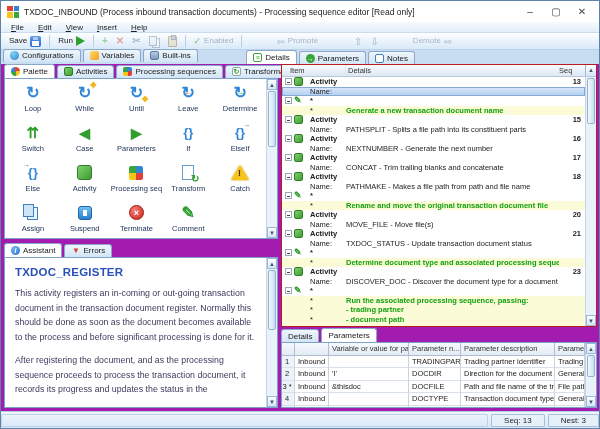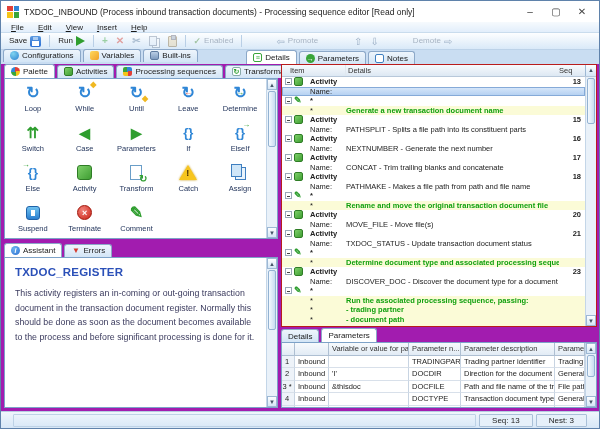--- a/index.html
+++ b/index.html
@@ -130,21 +130,21 @@
   .prow.hdr .pcell{border-right:1px solid #aebfd2;border-bottom:1px solid #aebfd2}
   .c-num{width:13px;flex:none;background:#eef3f9;text-align:center;padding-left:0}
   .prow.hdr .c-num{background:none}
   .c-grp{width:34px;flex:none}
   .c-val{width:80px;flex:none}
   .c-nam{width:52px;flex:none}
   .c-dsc{width:94px;flex:none}
   .c-typ{flex:1;min-width:0}
 
   
-  .statusbar{height:17px;flex:none;background:linear-gradient(#f0f6fc,#d7e7f7);border-top:1px solid #b6cce2;display:flex;align-items:center;padding:2px 12px;gap:3px}
+  .statusbar{height:17px;flex:none;background:linear-gradient(#f0f6fc,#d7e7f7);border-top:1px solid #b6cce2;display:flex;align-items:center;padding:2px 0;gap:3px}
   .spanel{border:1px solid #a9c0d8;background:#e6f0fa;border-radius:1px;font-size:8px;color:#222;padding:1px 12px;height:13px;display:flex;align-items:center}
   .spanel.wide{flex:1;background:none;border-color:#bdd2e6}
 </style>
 </head>
 <body>
 
 <div class="window">
 
   <div class="titlebar">
     <span class="appicon">
@@ -338,20 +338,26 @@
               <span class="plabel">Else</span>
             </div>
             <div class="pal-item">
               <span class="pic">
                 <span class="shp-square"></span>
               </span>
               <span class="plabel">Activity</span>
             </div>
             <div class="pal-item">
               <span class="pic">
+                <span class="shp-grid4"></span>
+              </span>
+              <span class="plabel">Processing seq</span>
+            </div>
+            <div class="pal-item">
+              <span class="pic">
                 <span class="shp-docref"></span>
               </span>
               <span class="plabel">Transform</span>
             </div>
             <div class="pal-item">
               <span class="pic">
                 <span class="shp-warn">
                   <i>!</i>
                 </span>
               </span>
@@ -397,20 +403,21 @@
           </span>
           <span class="tab">
             <span class="ti ti-errors">▼</span>
             <span>Errors</span>
           </span>
         </div>
       <div class="box assistbox">
         <div class="assist-content">
           <div class="assist-h">TXDOC_REGISTER</div>
           <div class="assist-p">This activity registers an in-coming or out-going transaction document in the transaction document register.  Normally this should be done as soon as the document becomes available to the process and before significant processing is done for it.</div>
+          <div class="assist-p">After registering the document, and as the processing sequence proceeds to process the transaction document, it records its progress and updates the status in the</div>
         </div>
         <div class="vscroll">
           <span class="sarr">▲</span>
           <span class="sthumb" style="height:60px"></span>
           <span class="strack"></span>
           <span class="sarr">▼</span>
         </div>
       </div>
     </div>
 

